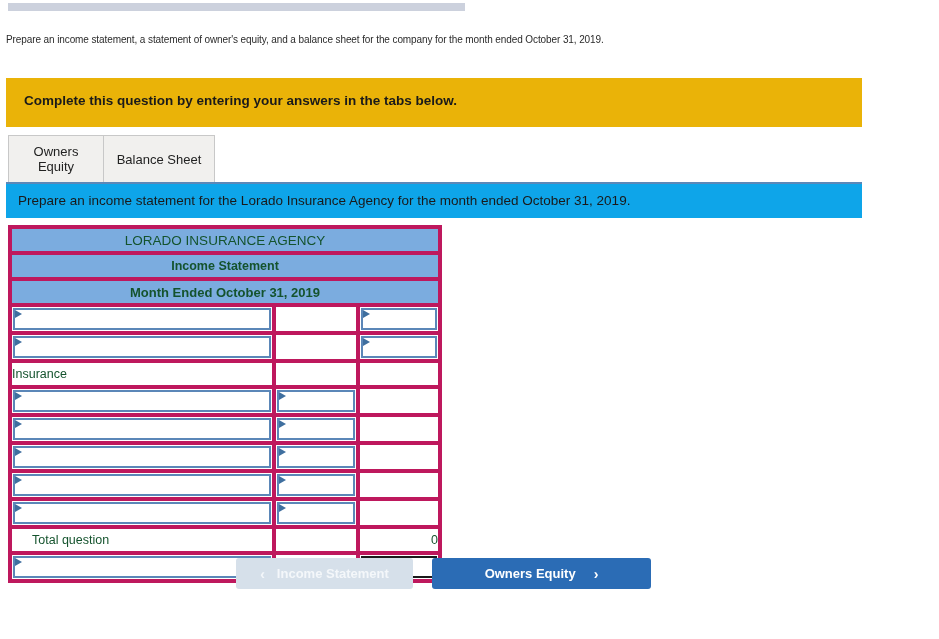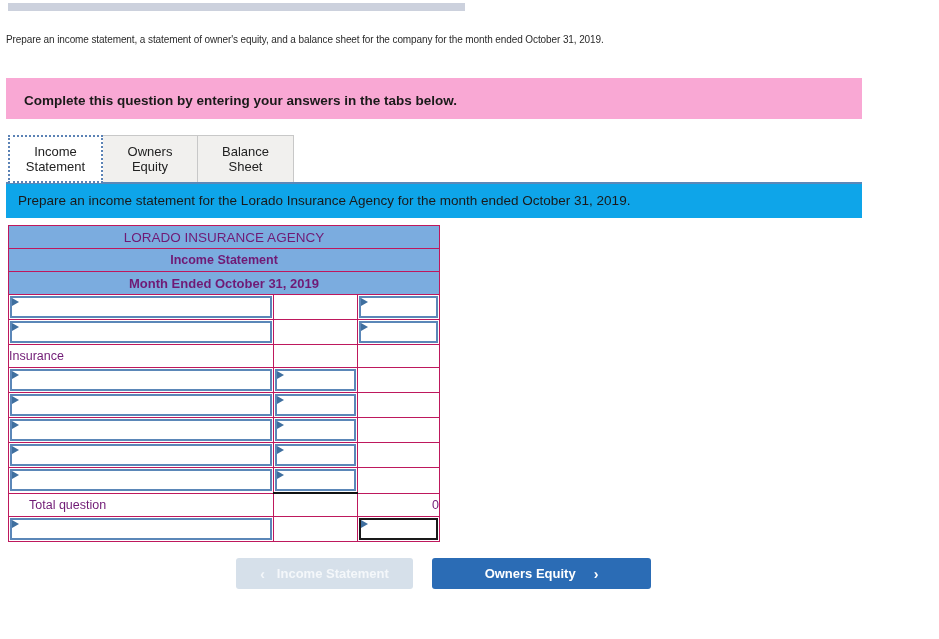--- a/index.html
+++ b/index.html
@@ -37,22 +37,22 @@
     color: #2b2b2b;
     letter-spacing: -0.1px;
   }
 
   
   .instruction-box {
     position: absolute;
     left: 6px;
     top: 78px;
     width: 856px;
-    height: 41px;
-    background: #f9a8d4;
+    height: 49px;
+    background: #eab308;
     box-sizing: border-box;
   }
   .instruction-box .inner {
     position: absolute;
     left: 18px;
     top: 15px;
     font-size: 13.5px;
     font-weight: bold;
     color: #1a1a1a;
   }
@@ -84,21 +84,21 @@
   }
   .tab.active {
     background: #ffffff;
     border: 2px dotted #5b82b5;
     z-index: 3;
     position: relative;
     font-size: 13px;
   }
   .tab-income { width: 95px; }
   .tab-owners { width: 96px; }
-  .tab-balance { width: 97px; }
+  .tab-balance { width: 112px; }
 
   
   .subbanner {
     position: absolute;
     left: 6px;
     top: 182px;
     width: 856px;
     height: 36px;
     background: #0ea5e9;
     border-top: 2px solid #5b88b8;
@@ -115,25 +115,25 @@
   
   .sheet {
     position: absolute;
     left: 8px;
     top: 225px;
     width: 432px;
     border-collapse: collapse;
     table-layout: fixed;
   }
   .sheet td {
-    border: 1px solid #be185d;
+    border: 4px solid #be185d;
     height: 22px;
     padding: 0;
     font-size: 12.5px;
-    color: #701a75;
+    color: #14532d;
     vertical-align: middle;
   }
   .col-desc { width: 264px; }
   .col-mid  { width: 84px; }
   .col-tot  { width: 82px; }
 
   .hdr {
     background: #7bacdf;
     text-align: center;
     font-weight: bold;
@@ -229,22 +229,20 @@
 
 <div class="topbar"></div>
 
 <div class="question-text">Prepare an income statement, a statement of owner's equity, and a balance sheet for the company for the month ended October 31, 2019.</div>
 
 <div class="instruction-box">
   <div class="inner">Complete this question by entering your answers in the tabs below.</div>
 </div>
 
 <div class="tabstrip">
-  <div class="tab active tab-income">Income
-Statement</div>
   <div class="tab tab-owners">Owners Equity</div>
   <div class="tab tab-balance">Balance Sheet</div>
 </div>
 
 <div class="subbanner">
   <div class="inner">Prepare an income statement for the Lorado Insurance Agency for the month ended October 31, 2019.</div>
 </div>
 
 <table class="sheet">
   <colgroup>

